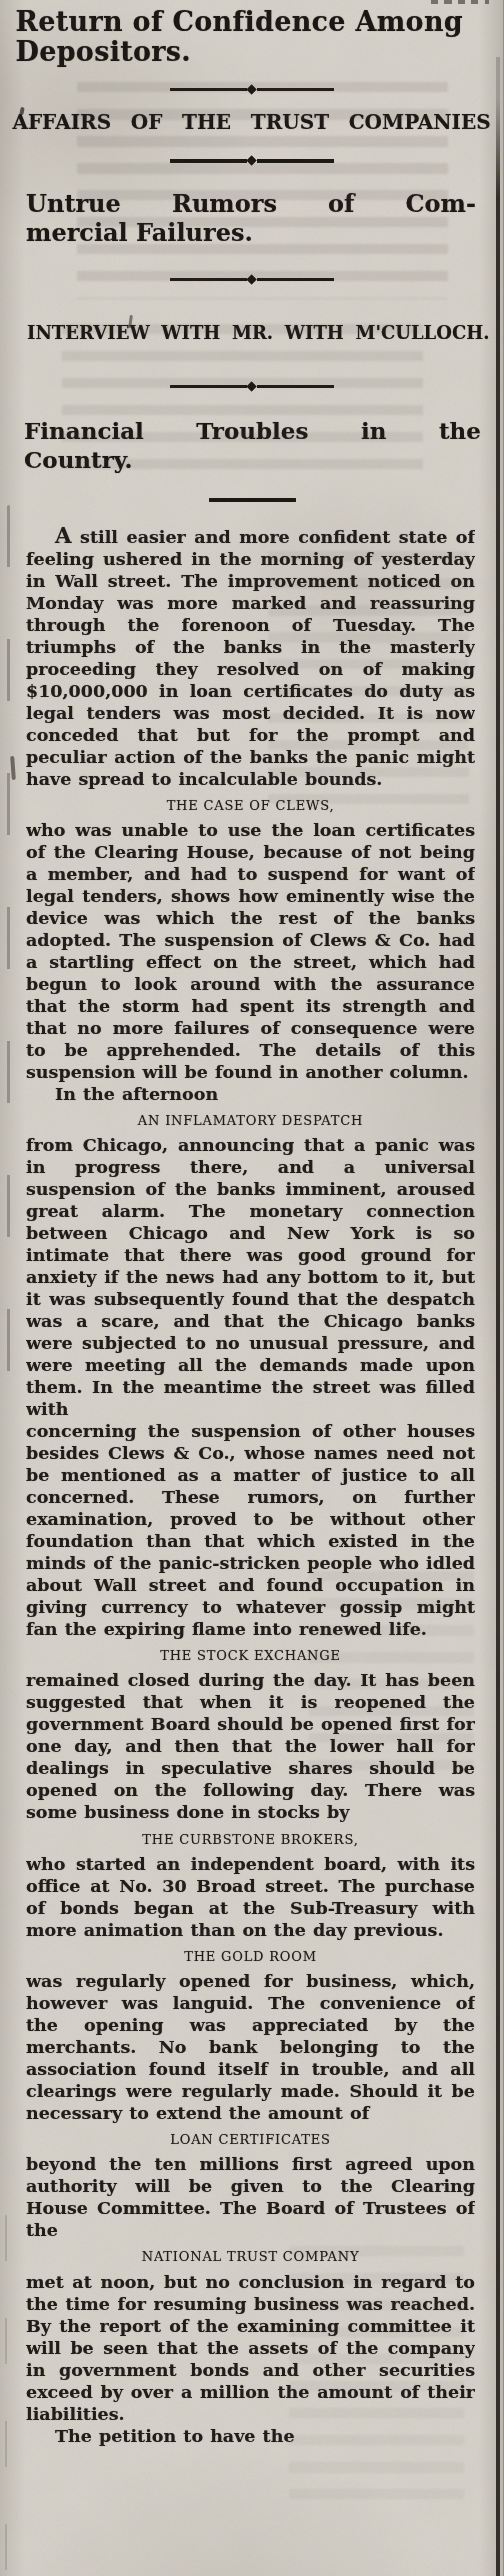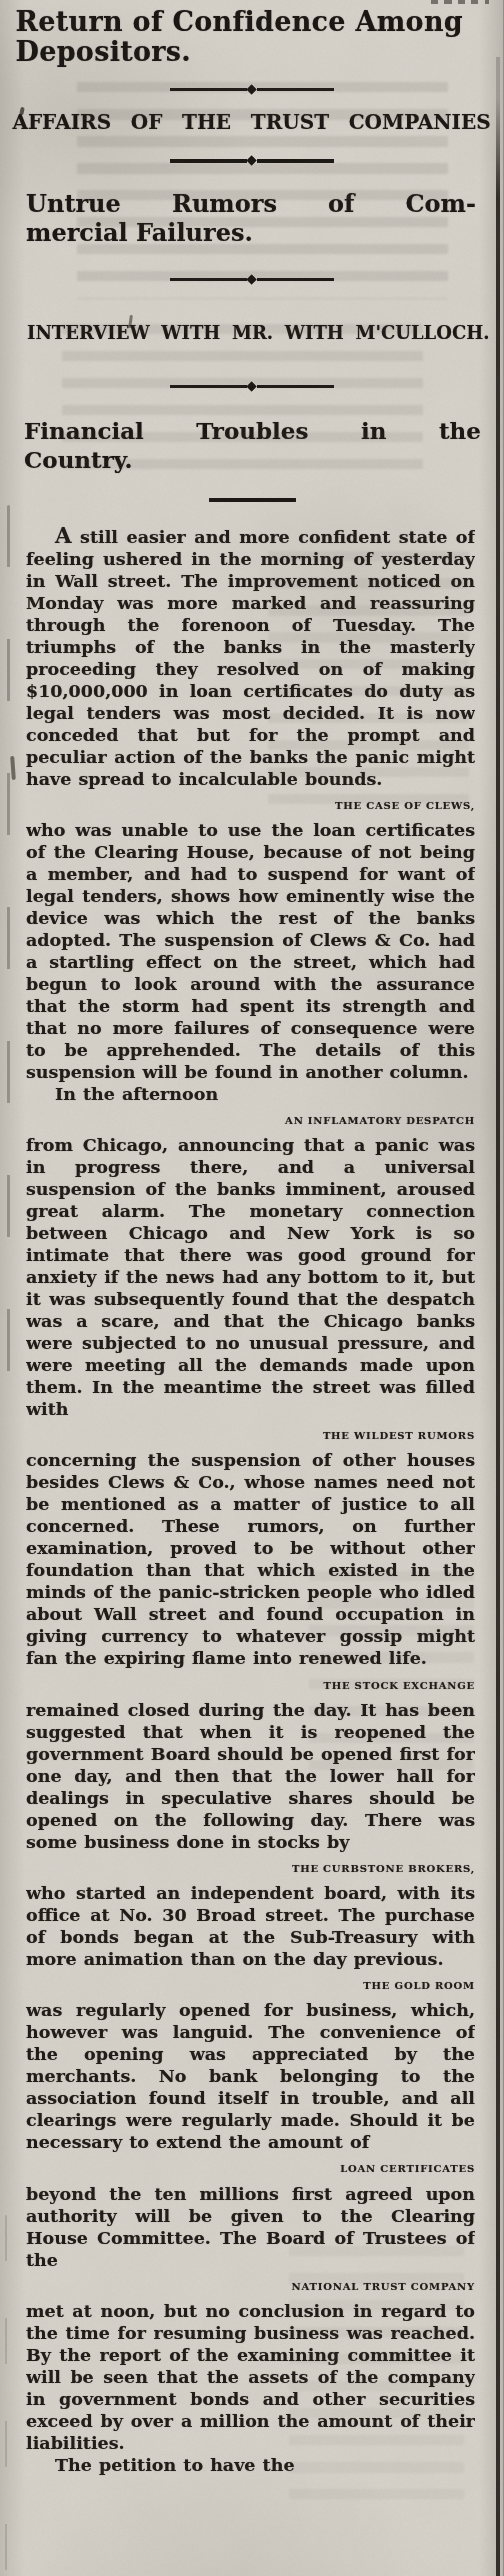--- a/index.html
+++ b/index.html
@@ -35,22 +35,22 @@
     box-shadow:0 0 0.5px rgba(23,19,15,.9);}
   .sp1{margin-top:18.5px}.sp2{margin-top:23px}.sp3{margin-top:29px}.sp4{margin-top:38px}
   .divider-short{width:87px;height:3.6px;background:#17130f;margin:24px auto 0;border-radius:1px;
     box-shadow:0 0 0.5px rgba(23,19,15,.9);}
   
   .article-body{margin:23px 29px 0 26px;height:2303px;overflow:hidden;
     font-size:17.5px;line-height:22px;text-align:justify;font-weight:bold;}
   .body-para{margin:0;word-spacing:1px;text-shadow:0 0 0.8px rgba(27,23,19,.5);}
   .body-para.indent{text-indent:29px;}
   .body-para.lead::first-letter{font-size:1.22em;}
-  .body-subhead{margin:5.2px 0 2.1px;font-size:10px;line-height:22px;text-align:right;
-    letter-spacing:0.8px;font-weight:bold;text-shadow:0 0 0.8px rgba(27,23,19,.5);}
+  .body-subhead{margin:5.2px 0 2.1px;font-size:13px;line-height:22px;text-align:center;
+    letter-spacing:0.8px;font-weight:normal;text-shadow:0 0 0.8px rgba(27,23,19,.5);}
   
   .right-rule{position:absolute;right:4.1px;top:57px;bottom:0;width:3.6px;
     background:linear-gradient(180deg, rgba(20,16,12,.2) 0 1.5%, rgba(20,16,12,.85) 5% 100%);}
   .right-edge{position:absolute;right:0;top:0;bottom:0;width:1.5px;background:rgba(20,16,12,.25);}
   .left-rule{position:absolute;left:7.2px;top:505px;height:876px;width:2.6px;border-radius:1.5px;opacity:.45;
     background:repeating-linear-gradient(180deg, rgba(25,20,15,.65) 0 62px, rgba(25,20,15,0) 62px 134px);}
   .left-rule2{position:absolute;left:5.2px;top:2215px;height:618px;width:2.1px;border-radius:1.5px;opacity:.22;
     background:repeating-linear-gradient(180deg, rgba(25,20,15,.65) 0 46px, rgba(25,20,15,0) 46px 103px);}
   .speck1{position:absolute;left:19.6px;top:107px;width:3.6px;height:8.2px;background:#2a241e;
     border-radius:2.1px;transform:rotate(12deg);opacity:.75;}
@@ -149,21 +149,20 @@
     <div class="divider-short"></div>
   </header>
 
   <section class="article-body" id="article-body">
       <p class="body-para indent lead">A still easier and more confident state of feeling ushered in the morning of yesterday in Wall street. The improvement noticed on Monday was more marked and reassuring through the forenoon of Tuesday. The triumphs of the banks in the masterly proceeding they resolved on of making $10,000,000 in loan certificates do duty as legal tenders was most decided. It is now conceded that but for the prompt and peculiar action of the banks the panic might have spread to incalculable bounds.</p>
       <h3 class="body-subhead">THE CASE OF CLEWS,</h3>
       <p class="body-para">who was unable to use the loan certificates of the Clearing House, because of not being a member, and had to suspend for want of legal tenders, shows how eminently wise the device was which the rest of the banks adopted. The suspension of Clews &amp; Co. had a startling effect on the street, which had begun to look around with the assurance that the storm had spent its strength and that no more failures of consequence were to be apprehended. The details of this suspension will be found in another column.</p>
       <p class="body-para indent">In the afternoon</p>
       <h3 class="body-subhead">AN INFLAMATORY DESPATCH</h3>
       <p class="body-para">from Chicago, announcing that a panic was in progress there, and a universal suspension of the banks imminent, aroused great alarm. The monetary connection between Chicago and New York is so intimate that there was good ground for anxiety if the news had any bottom to it, but it was subsequently found that the despatch was a scare, and that the Chicago banks were subjected to no unusual pressure, and were meeting all the demands made upon them. In the meantime the street was filled with</p>
-      <h3 class="body-subhead">THE WILDEST RUMORS</h3>
       <p class="body-para">concerning the suspension of other houses besides Clews &amp; Co., whose names need not be mentioned as a matter of justice to all concerned. These rumors, on further examination, proved to be without other foundation than that which existed in the minds of the panic-stricken people who idled about Wall street and found occupation in giving currency to whatever gossip might fan the expiring flame into renewed life.</p>
       <h3 class="body-subhead">THE STOCK EXCHANGE</h3>
       <p class="body-para">remained closed during the day. It has been suggested that when it is reopened the government Board should be opened first for one day, and then that the lower hall for dealings in speculative shares should be opened on the following day. There was some business done in stocks by</p>
       <h3 class="body-subhead">THE CURBSTONE BROKERS,</h3>
       <p class="body-para">who started an independent board, with its office at No. 30 Broad street. The purchase of bonds began at the Sub-Treasury with more animation than on the day previous.</p>
       <h3 class="body-subhead">THE GOLD ROOM</h3>
       <p class="body-para">was regularly opened for business, which, however was languid. The convenience of the opening was appreciated by the merchants. No bank belonging to the association found itself in trouble, and all clearings were regularly made. Should it be necessary to extend the amount of</p>
       <h3 class="body-subhead">LOAN CERTIFICATES</h3>
       <p class="body-para">beyond the ten millions first agreed upon authority will be given to the Clearing House Committee. The Board of Trustees of the</p>
       <h3 class="body-subhead">NATIONAL TRUST COMPANY</h3>

